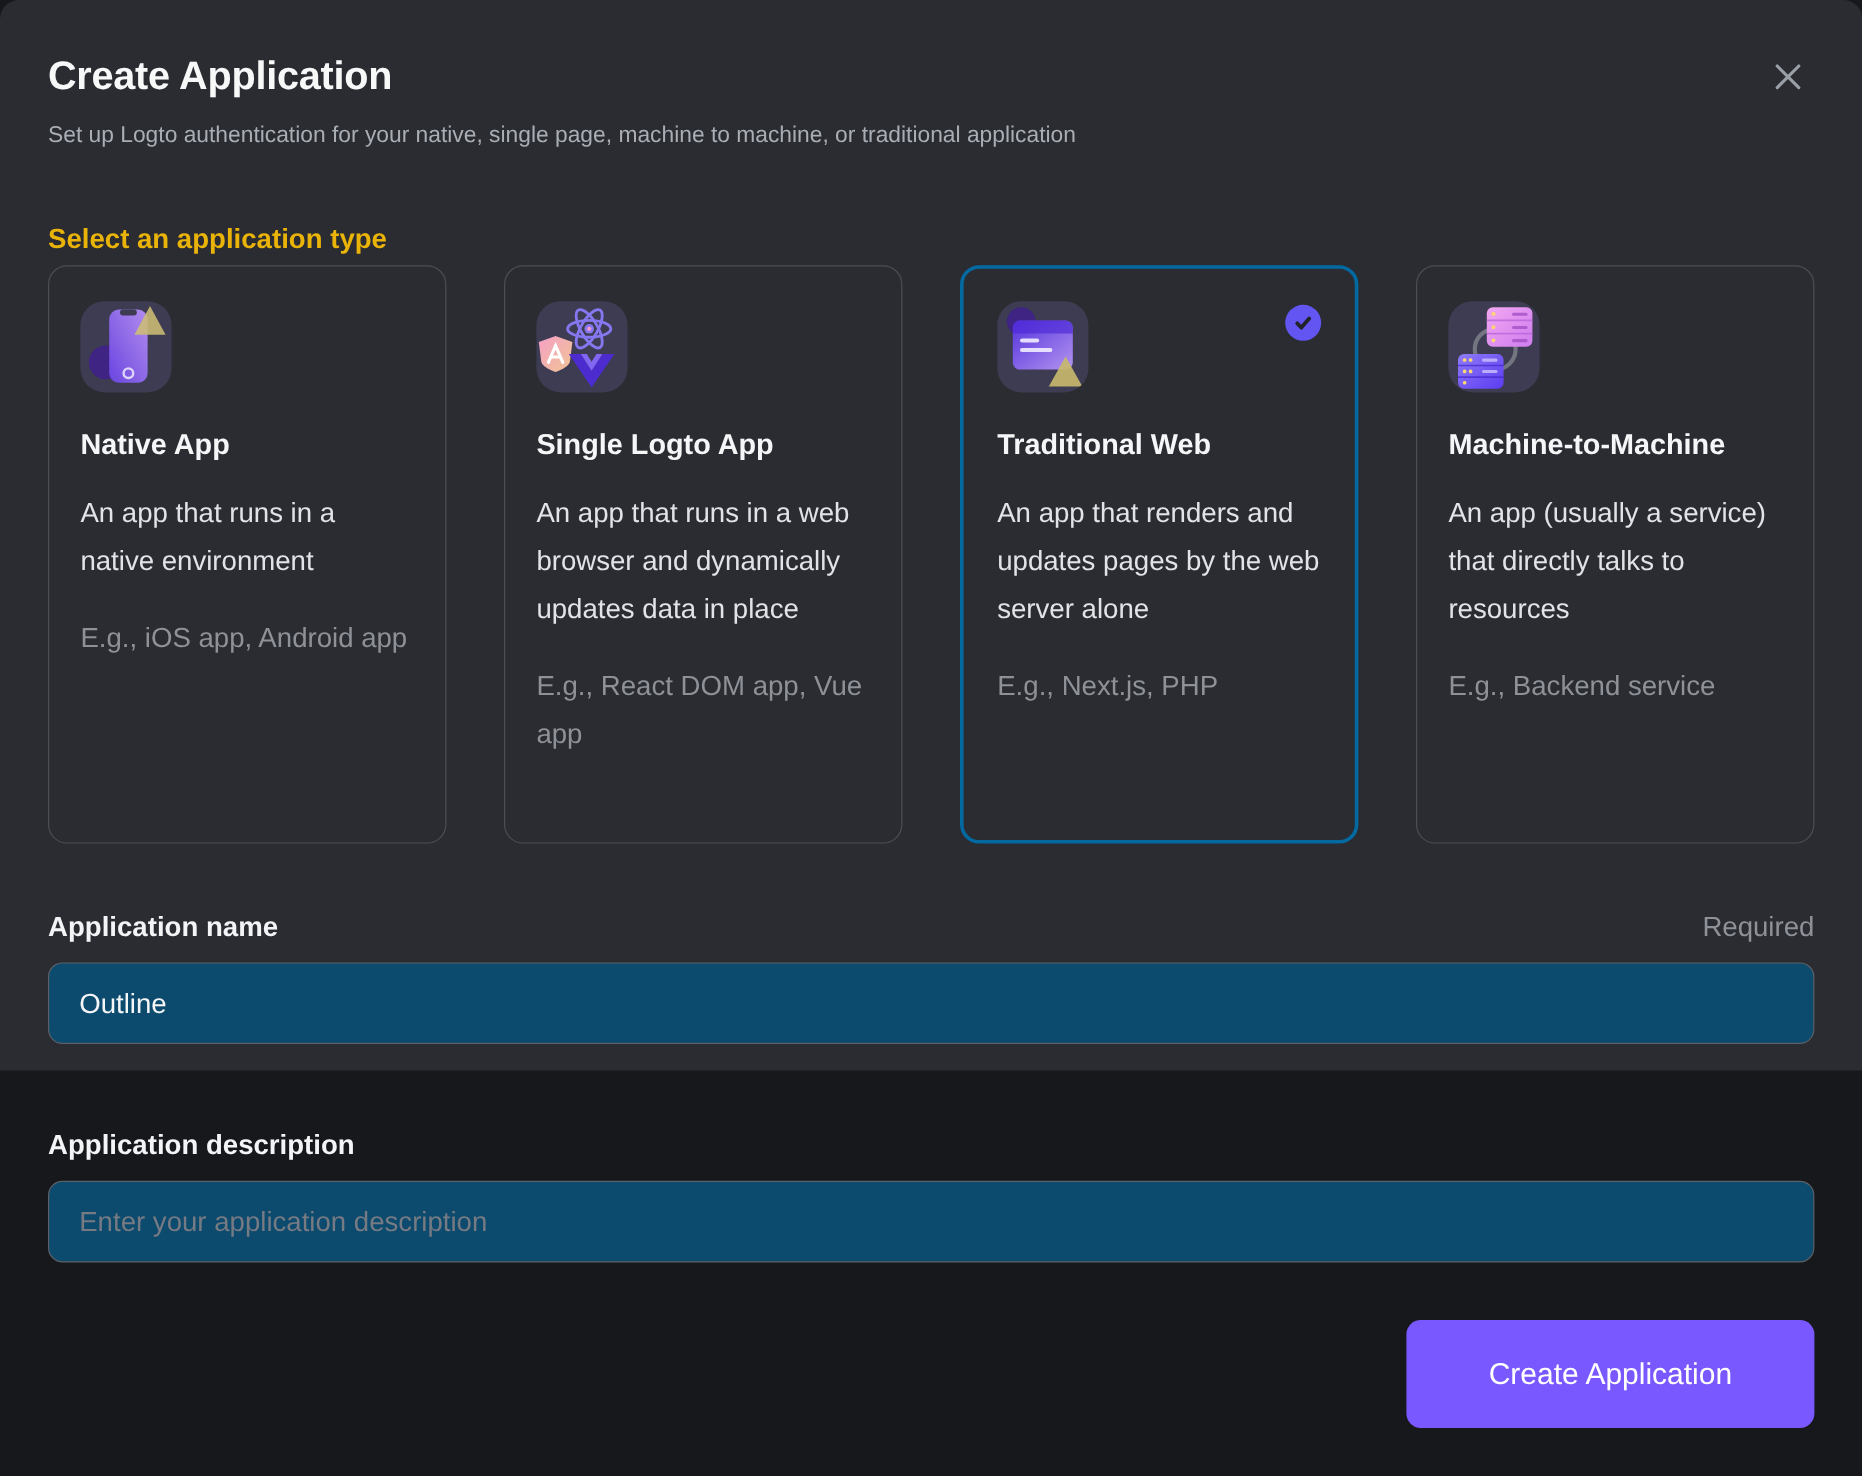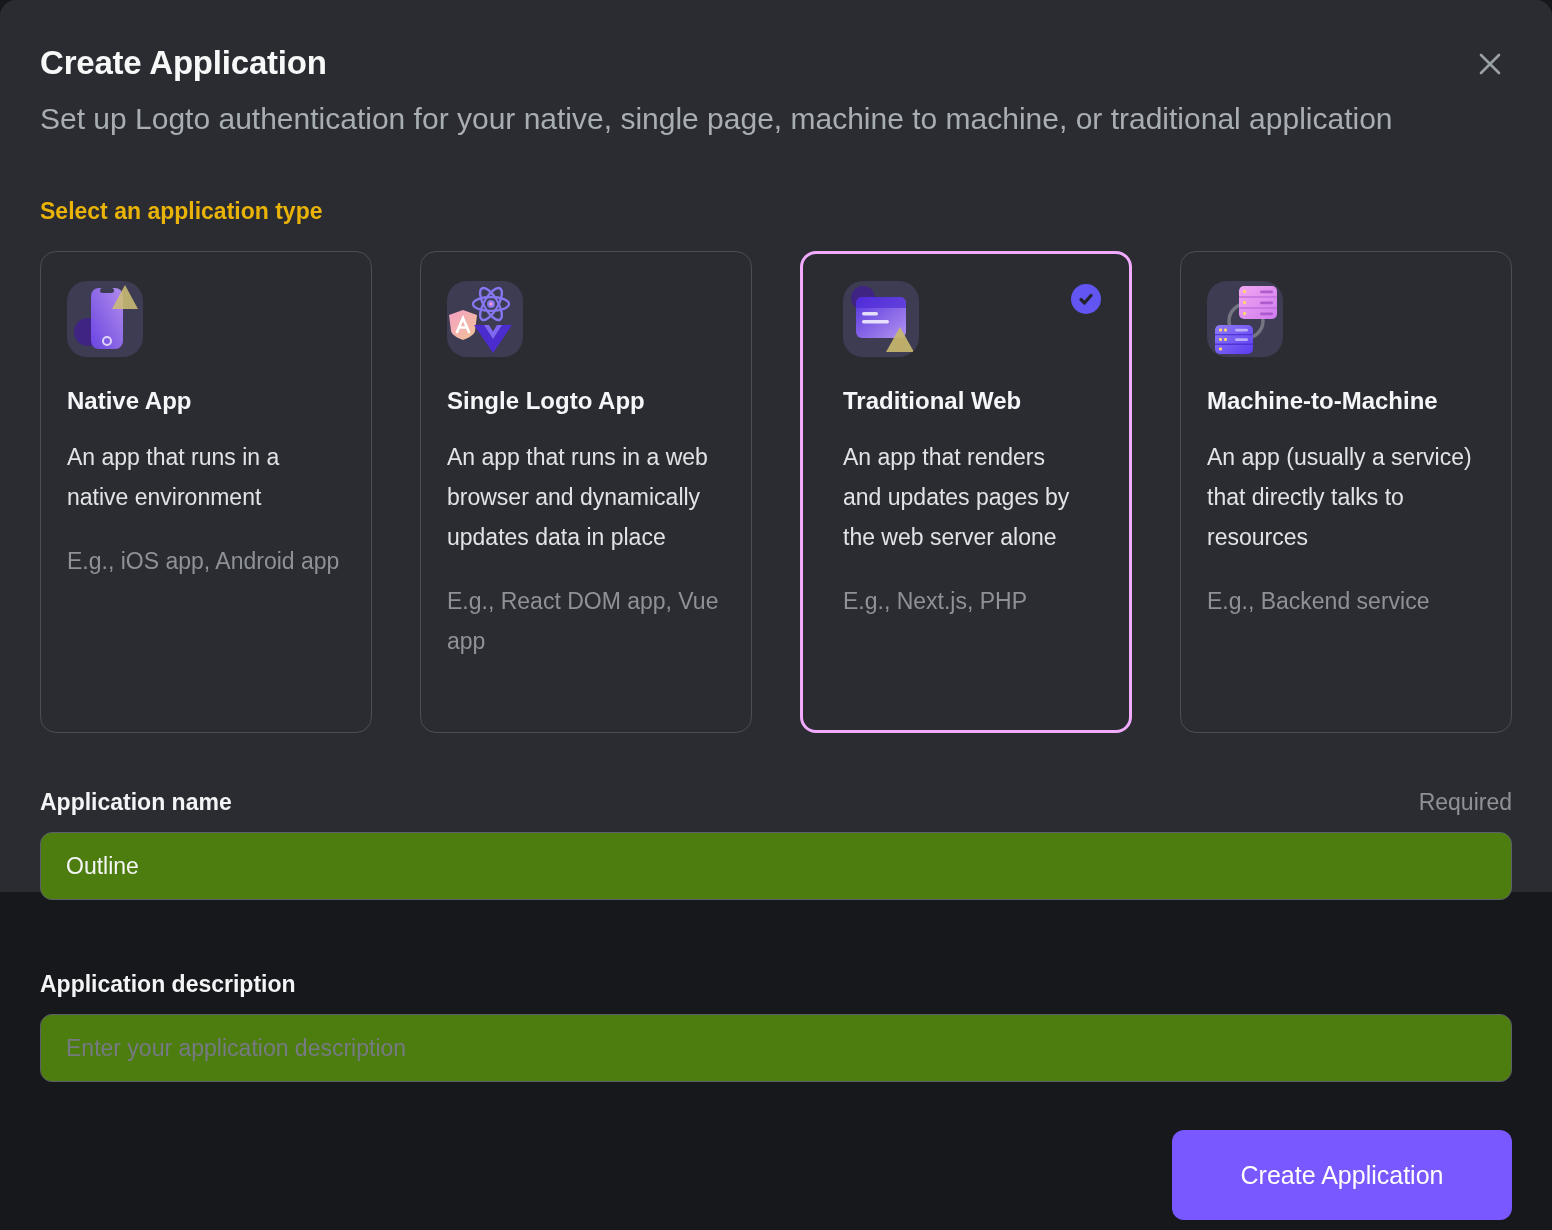--- a/index.html
+++ b/index.html
@@ -13,55 +13,55 @@
   .modal{
     position:absolute;left:0;top:0;width:1552px;height:892px;
     background:#2a2c32;
     border-radius:16px 16px 0 0;
     padding:0 40px;
     box-sizing:border-box;
   }
   .modal-header{display:flex;justify-content:space-between;align-items:flex-start;padding-top:44px;}
   .modal-title{margin:0;font-size:33px;font-weight:700;color:#f7f8f8;letter-spacing:-0.2px;}
   .close-btn{background:none;border:none;padding:2px;cursor:pointer;line-height:0;margin-right:2px;}
-  .subtitle{margin:18px 0 12px;font-size:30px;color:#a9adb4;font-weight:400;}
+  .subtitle{margin:18px 0 12px;font-size:19px;color:#a9adb4;font-weight:400;}
   .section-label{margin:62px 0 0;font-size:23px;font-weight:600;color:#eab308;}
-  .cards{margin-top:26px;display:grid;grid-template-columns:repeat(4,1fr);gap:48px;}
+  .cards{margin-top:8px;display:grid;grid-template-columns:repeat(4,1fr);gap:48px;}
   .card{
     position:relative;
     border:1px solid #4b4e55;
     border-radius:16px;
     padding:29px 26px;
     min-height:482px;
     box-sizing:border-box;
     cursor:pointer;
     background:#2a2c32;
   }
-  .card.selected{border:3px solid #f0abfc;padding:27px 40px;}
+  .card.selected{border:3px solid #0369a1;padding:27px 28px;}
   .icon-tile{
     width:76px;height:76px;border-radius:20px;
     background:#3d3c52;overflow:hidden;
   }
   .card-title{margin:30px 0 0;font-size:24px;font-weight:600;color:#f5f6f7;}
   .card-desc{margin:22px 0 0;font-size:23px;line-height:40px;color:#e1e3e6;}
   .card-example{margin:24px 0 0;font-size:23px;line-height:40px;color:#8e9197;}
   .check-badge{
     position:absolute;top:30px;right:28px;
     width:30px;height:30px;border-radius:50%;
     background:#6355f2;
     display:flex;align-items:center;justify-content:center;
   }
   .field-name{margin-top:56px;}
   .field-desc{margin-top:71px;}
   .label-row{display:flex;justify-content:space-between;align-items:baseline;}
   .field-label{font-size:23px;font-weight:600;color:#f3f4f6;}
   .required-hint{font-size:23px;color:#8e9197;font-weight:400;}
   .text-input{
     display:block;margin-top:16px;width:100%;height:68px;
-    background:#4d7c0f;border:1px solid #5c6067;border-radius:12px;
+    background:#0c4a6e;border:1px solid #5c6067;border-radius:12px;
     padding:0 25px;font-size:23px;color:#f5f6f7;box-sizing:border-box;
     font-family:"Liberation Sans",sans-serif;outline:none;
   }
   .text-input::placeholder{color:#767a83;}
   .footer{margin-top:48px;display:flex;justify-content:flex-end;}
   .primary-btn{
     width:340px;height:90px;
     background:#7958ff;color:#ffffff;border:none;border-radius:12px;
     font-size:25px;font-weight:500;cursor:pointer;
     font-family:"Liberation Sans",sans-serif;

